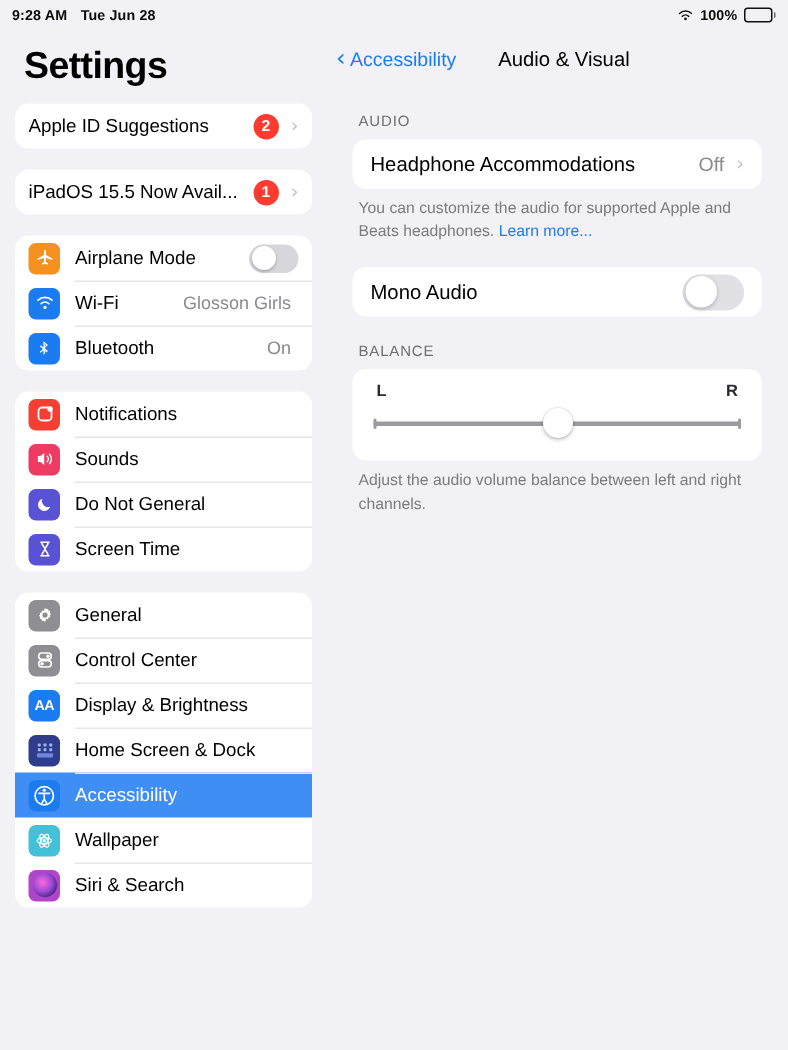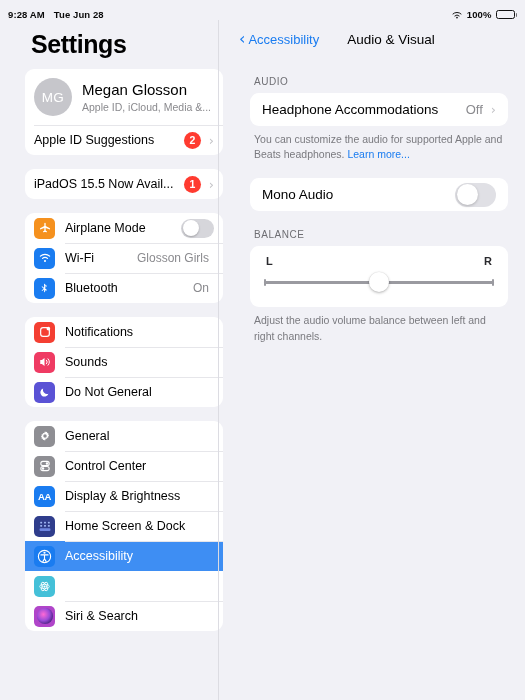--- a/index.html
+++ b/index.html
@@ -16,21 +16,21 @@
     background: #f1f1f6;
     display: flex;
     flex-direction: column;
   }
 
   
   .statusbar {
     height: 20px;
     flex: 0 0 20px;
     display: flex;
-    align-items: flex-end;
+    align-items: center;
     padding: 0 8px 0 8px;
     font-size: 9.5px;
     font-weight: bold;
     color: #0a0a0a;
     background: #f1f1f6;
     letter-spacing: 0.1px;
   }
   .sb-left { display: flex; align-items: center; gap: 9px; }
   .sb-right { margin-left: auto; display: flex; align-items: center; gap: 4px; }
   .wifi-ico { display: inline-block; width: 12px; height: 10px; }
@@ -44,21 +44,21 @@
     padding: 1px;
     background: transparent;
   }
   .batt-fill { width: 100%; height: 100%; background: #111; border-radius: 1px; }
   .batt-cap {
     width: 1.5px; height: 4px; background: #111; border-radius: 0 1px 1px 0;
     margin-left: 1px; opacity: .6;
   }
 
   
-  .panes { flex: 1 1 auto; display: flex; min-height: 0; position: relative; padding-left: 15px; }
+  .panes { flex: 1 1 auto; display: flex; min-height: 0; position: relative; }
   .sidebar {
     width: 218px; flex: 0 0 218px;
     background: #f1f1f6;
     overflow: hidden;
     position: relative;
     padding: 0 10px;
   }
   .divider {
     position: absolute; left: 218px; top: 0; bottom: 0;
     width: 1px; background: #dcdce2;
@@ -248,27 +248,20 @@
       </span>
     </div>
   </div>
 
   <div class="panes">
 
     <div class="sidebar">
       <div class="settings-title">Settings</div>
 
       <div class="card">
-        <div class="profile">
-          <div class="avatar">MG</div>
-          <div class="profile-text">
-            <div class="profile-name">Megan Glosson</div>
-            <div class="profile-sub">Apple ID, iCloud, Media &amp;...</div>
-          </div>
-        </div>
         <div class="row noind">
           <span class="row-label">Apple ID Suggestions</span>
           <span class="badge">2</span>
           <span class="chev">›</span>
         </div>
       </div>
 
       <div class="card">
         <div class="row noind">
           <span class="row-label">iPadOS 15.5 Now Avail...</span>
@@ -330,20 +323,29 @@
           </span>
           <span class="row-label">Sounds</span>
         </div>
         <div class="row">
           <span class="sico" style="background:#5a52d5">
             <svg viewBox="0 0 20 20" width="14" height="14">
                 <path d="M14.9 12.6A5.9 5.9 0 0 1 7.4 5.1a5.9 5.9 0 1 0 7.5 7.5z" fill="#fff"></path>
               </svg>
           </span>
           <span class="row-label">Do Not General</span>
+        </div>
+        <div class="row">
+          <span class="sico" style="background:#5a52d5">
+            <svg viewBox="0 0 20 20" width="14" height="14">
+              <path d="M6.2 3.6h7.6M6.2 16.4h7.6" stroke="#fff" stroke-width="1.6" stroke-linecap="round"></path>
+              <path d="M7 3.8c0 3 3 4.6 3 6.2s-3 3.2-3 6.2M13 3.8c0 3-3 4.6-3 6.2s3 3.2 3 6.2" stroke="#fff" stroke-width="1.5" fill="none"></path>
+            </svg>
+          </span>
+          <span class="row-label">Screen Time</span>
         </div>
       </div>
 
       <div class="card">
         <div class="row">
           <span class="sico" style="background:#8e8e93">
             <svg viewBox="0 0 20 20" width="14" height="14">
               <path d="M10 3.2l1.1 1.3 1.7-.4.5 1.7 1.7.5-.4 1.7 1.3 1.1-1.3 1.1.4 1.7-1.7.5-.5 1.7-1.7-.4L10 16.8l-1.1-1.4-1.7.4-.5-1.7-1.7-.5.4-1.7L4.1 10.8 5.4 9.7l-.4-1.7 1.7-.5.5-1.7 1.7.4z" fill="#fff"></path>
               <circle cx="10" cy="10" r="2.5" fill="#8e8e93"></circle>
             </svg>
@@ -395,20 +397,21 @@
           <span class="sico" style="background:#44c0d8">
             <svg viewBox="0 0 20 20" width="15" height="15">
               <g stroke="#fff" stroke-width="1.1" fill="none">
                 <ellipse cx="10" cy="10" rx="6.4" ry="2.8"></ellipse>
                 <ellipse cx="10" cy="10" rx="6.4" ry="2.8" transform="rotate(60 10 10)"></ellipse>
                 <ellipse cx="10" cy="10" rx="6.4" ry="2.8" transform="rotate(120 10 10)"></ellipse>
               </g>
               <circle cx="10" cy="10" r="1.5" fill="#fff"></circle>
             </svg>
           </span>
+          <span class="row-label">Wallpaper</span>
         </div>
         <div class="row">
           <span class="sico" style="background:#b045c9">
             <svg viewBox="0 0 20 20" width="18" height="18">
               <defs>
                 <radialGradient id="sirig" cx="40%" cy="40%" r="70%">
                   <stop offset="0%" stop-color="#ff6ad5"></stop>
                   <stop offset="55%" stop-color="#9b4bd8"></stop>
                   <stop offset="100%" stop-color="#3a1a6e"></stop>
                 </radialGradient>

